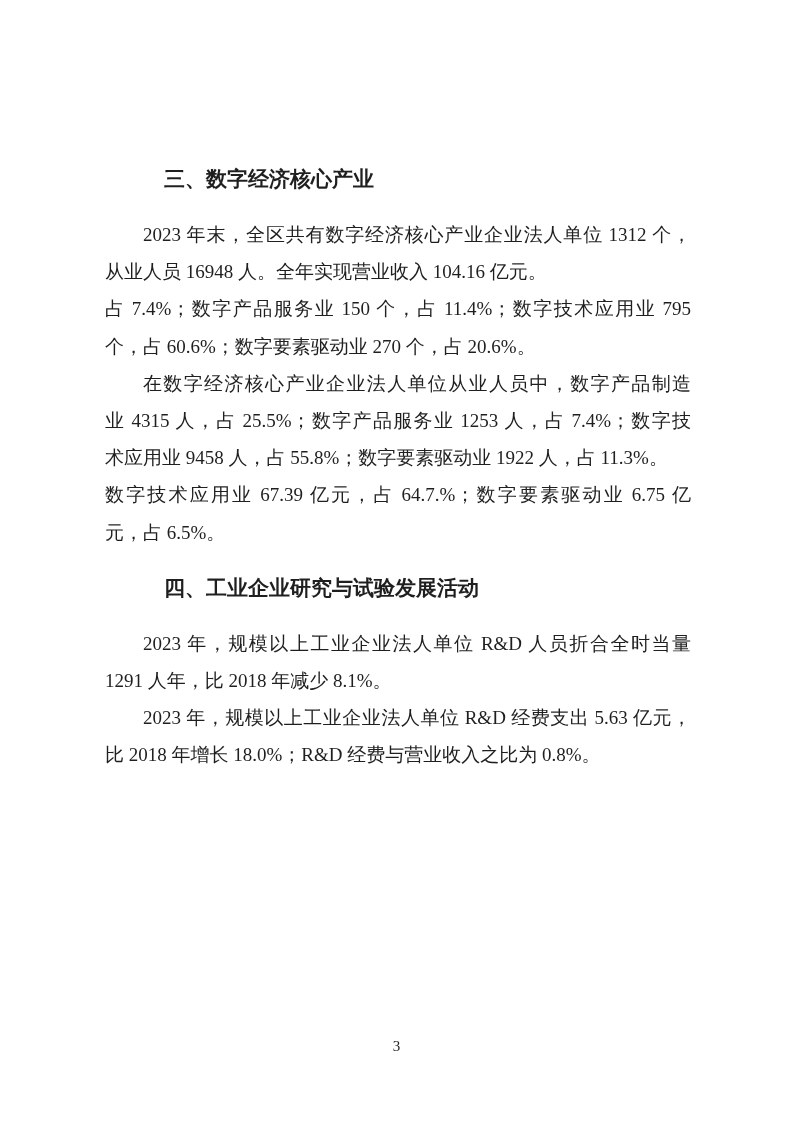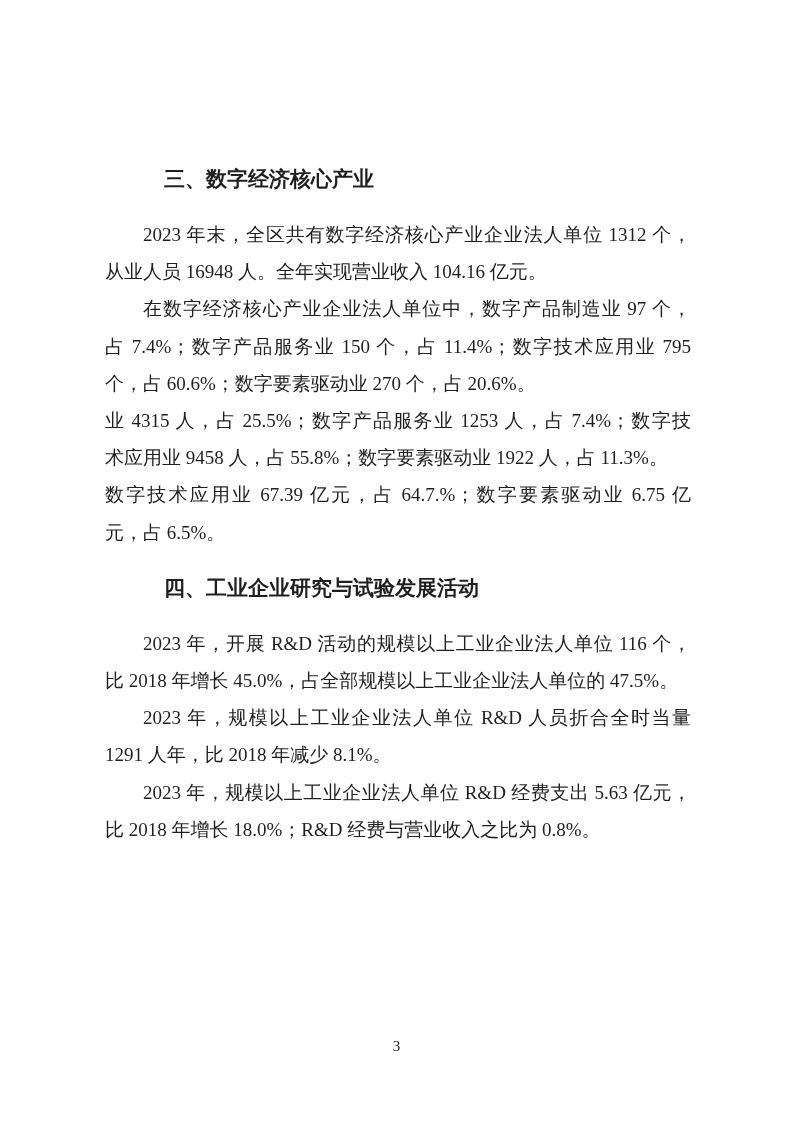--- a/index.html
+++ b/index.html
@@ -71,43 +71,39 @@
 
     <section>
       <h2 class="section-heading">三、数字经济核心产业</h2>
 
       <div class="paragraph">
         <div class="line first">2023 年末，全区共有数字经济核心产业企业法人单位 1312 个，</div>
         <div class="line last">从业人员 16948 人。全年实现营业收入 104.16 亿元。</div>
       </div>
 
       <div class="paragraph">
-        <div class="line first">在数字经济核心产业企业法人单位中，数字产品制造业 97 个，</div>
         <div class="line">占 7.4%；数字产品服务业 150 个，占 11.4%；数字技术应用业 795</div>
         <div class="line last">个，占 60.6%；数字要素驱动业 270 个，占 20.6%。</div>
       </div>
 
       <div class="paragraph">
+        <div class="line first">在数字经济核心产业企业法人单位从业人员中，数字产品制造</div>
         <div class="line">业 4315 人，占 25.5%；数字产品服务业 1253 人，占 7.4%；数字技</div>
         <div class="line last">术应用业 9458 人，占 55.8%；数字要素驱动业 1922 人，占 11.3%。</div>
       </div>
 
       <div class="paragraph">
         <div class="line">数字技术应用业 67.39 亿元，占 64.7.%；数字要素驱动业 6.75 亿</div>
         <div class="line last">元，占 6.5%。</div>
       </div>
     </section>
 
     <section>
       <h2 class="section-heading">四、工业企业研究与试验发展活动</h2>
 
-      <div class="paragraph">
-        <div class="line first">2023 年，开展 R&amp;D 活动的规模以上工业企业法人单位 116 个，</div>
-        <div class="line last">比 2018 年增长 45.0%，占全部规模以上工业企业法人单位的 47.5%。</div>
-      </div>
 
       <div class="paragraph">
         <div class="line first">2023 年，规模以上工业企业法人单位 R&amp;D 人员折合全时当量</div>
         <div class="line last">1291 人年，比 2018 年减少 8.1%。</div>
       </div>
 
       <div class="paragraph">
         <div class="line first">2023 年，规模以上工业企业法人单位 R&amp;D 经费支出 5.63 亿元，</div>
         <div class="line last">比 2018 年增长 18.0%；R&amp;D 经费与营业收入之比为 0.8%。</div>
       </div>

